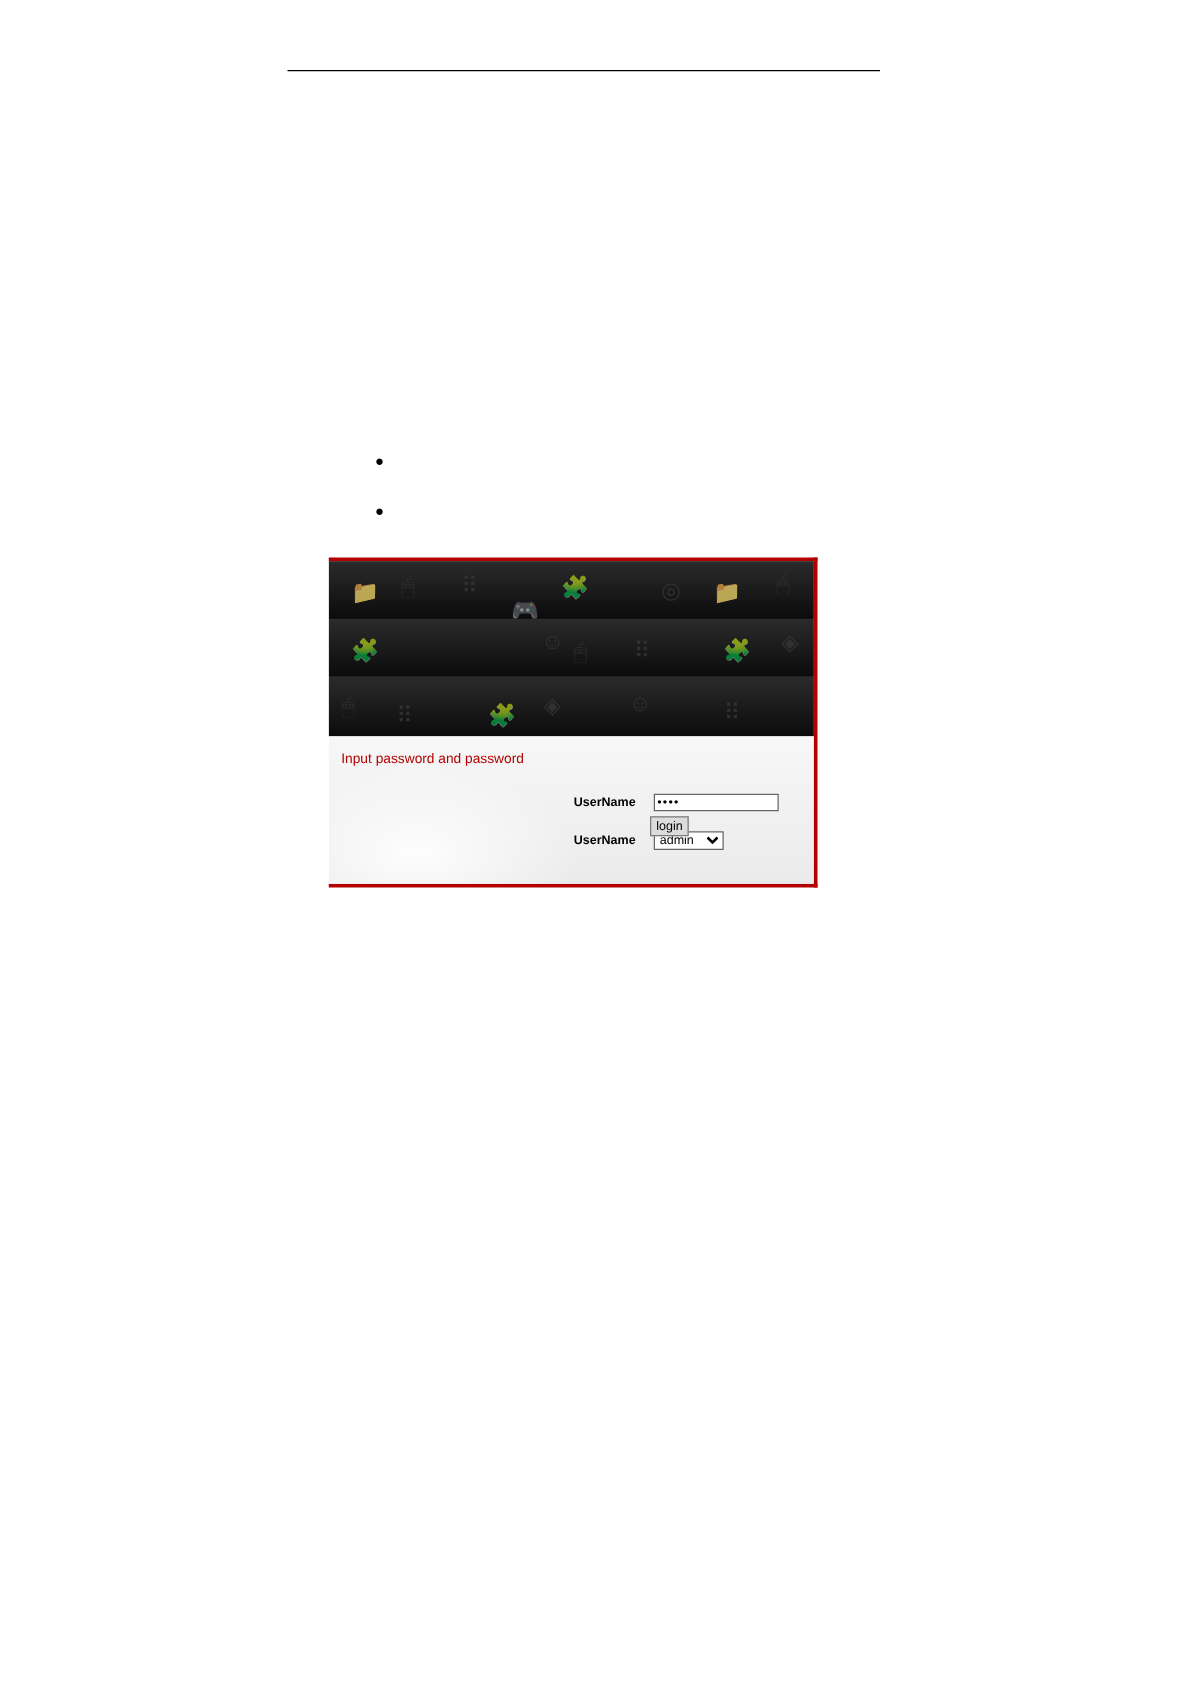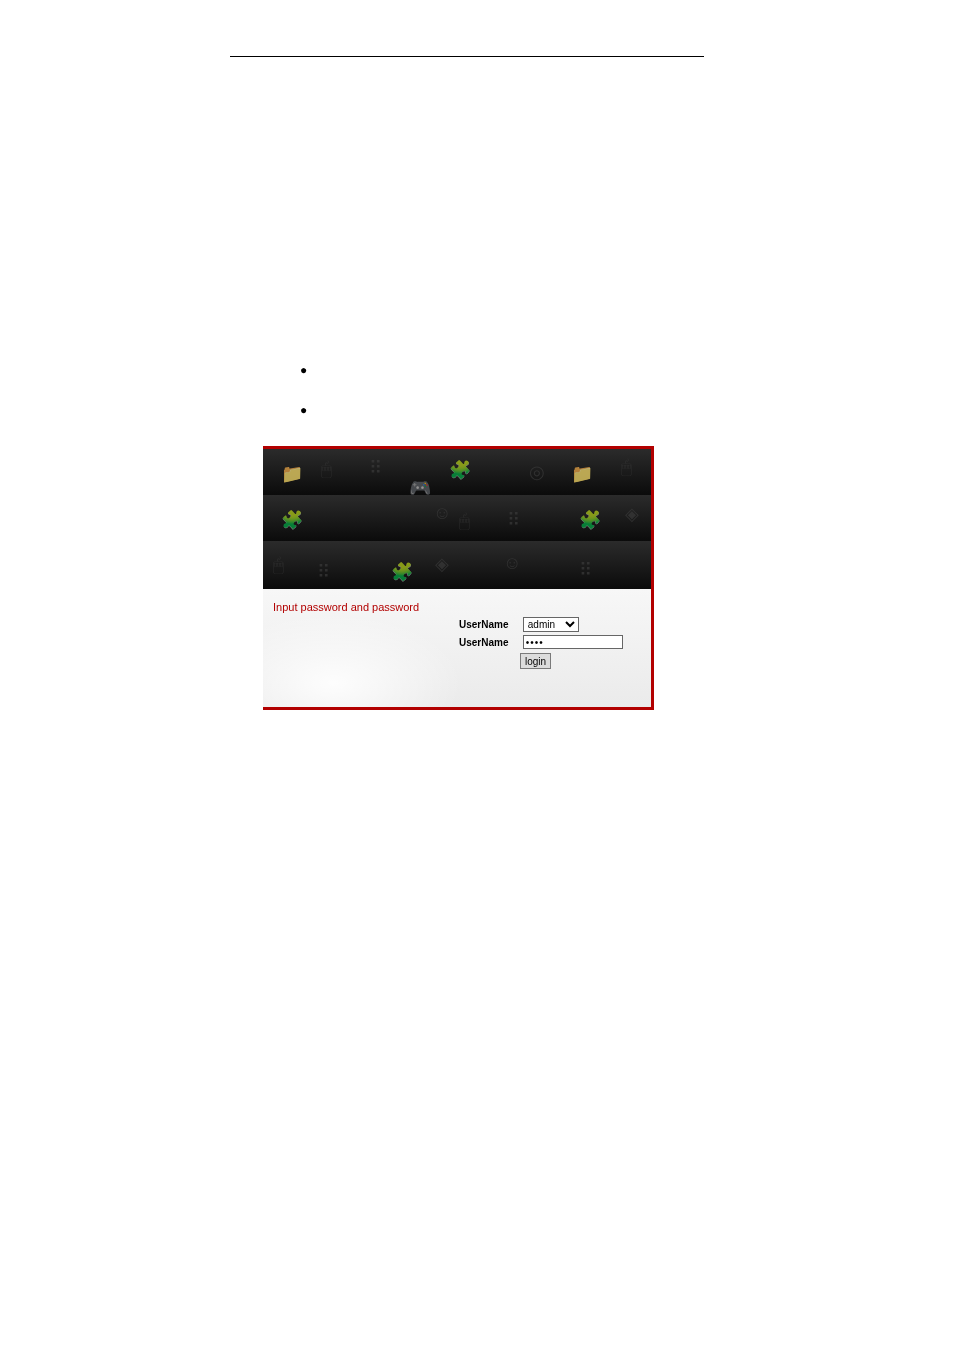--- a/index.html
+++ b/index.html
@@ -133,20 +133,21 @@
   .row-user  { left: 196px; top: 28px; }
   .row-pass  { left: 196px; top: 46px; }
   .row-label { display: inline-block; width: 55px; text-align: left; margin-right: 6px; }
   .sel {
     font-family: Arial, sans-serif;
     font-size: 10px;
     width: 56px;
     height: 15px;
     background: #fff;
     border: 1px solid #666;
+    margin-top: 48px;
   }
   .pass {
     font-family: Arial, sans-serif;
     font-size: 10px;
     width: 100px;
     height: 14px;
     border: 1px solid #666;
     padding: 0 2px;
     letter-spacing: 1px;
   }

